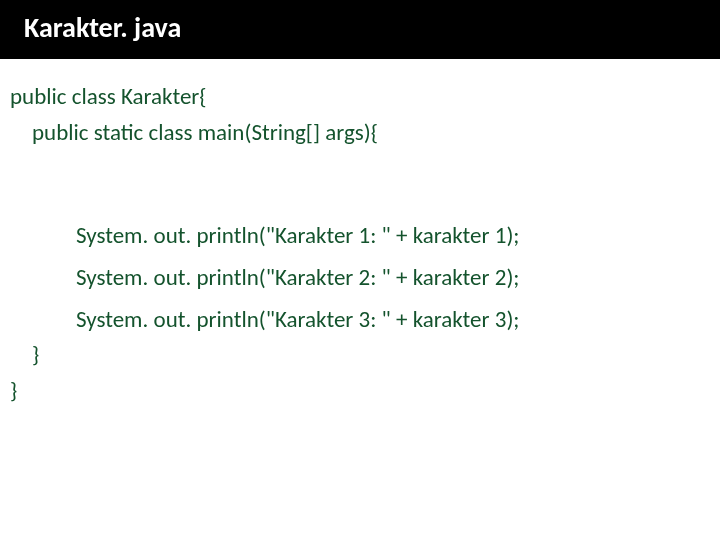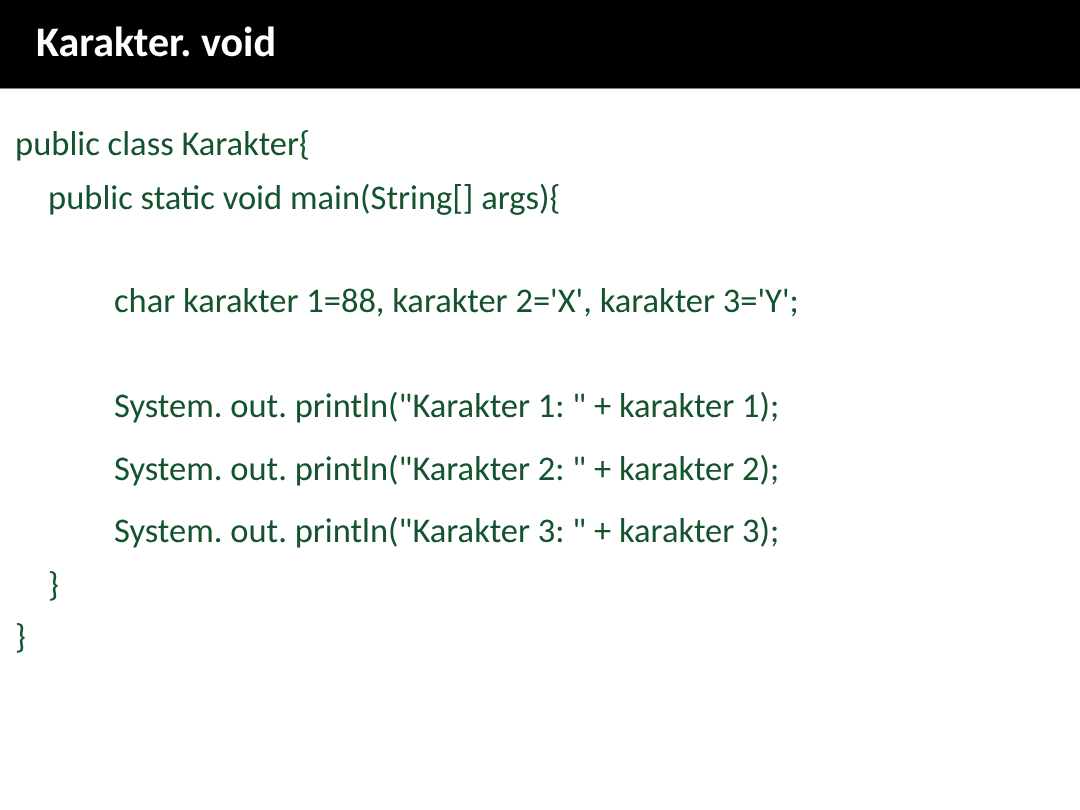--- a/index.html
+++ b/index.html
@@ -26,28 +26,27 @@
   .line { white-space: pre; }
   .indent1 { padding-left: 22px; }
   .indent2 { padding-left: 66px; }
   .gap { height: 34px; }
   .gap-small { height: 6px; }
 </style>
 </head>
 <body>
 
 <div class="header">
-  <span>Karakter. void</span>
+  <span>Karakter. java</span>
 </div>
 
 <div class="code-area">
   <div class="line">public class Karakter{</div>
-  <div class="line indent1">public static void main(String[] args){</div>
+  <div class="line indent1">public static class main(String[] args){</div>
   <div class="gap"></div>
-  <div class="line indent2">char karakter 1=88, karakter 2='X', karakter 3='Y';</div>
   <div class="gap"></div>
   <div class="line indent2">System. out. println("Karakter 1: " + karakter 1);</div>
   <div class="gap-small"></div>
   <div class="line indent2">System. out. println("Karakter 2: " + karakter 2);</div>
   <div class="gap-small"></div>
   <div class="line indent2">System. out. println("Karakter 3: " + karakter 3);</div>
   <div class="line indent1">}</div>
   <div class="line">}</div>
 </div>
 

